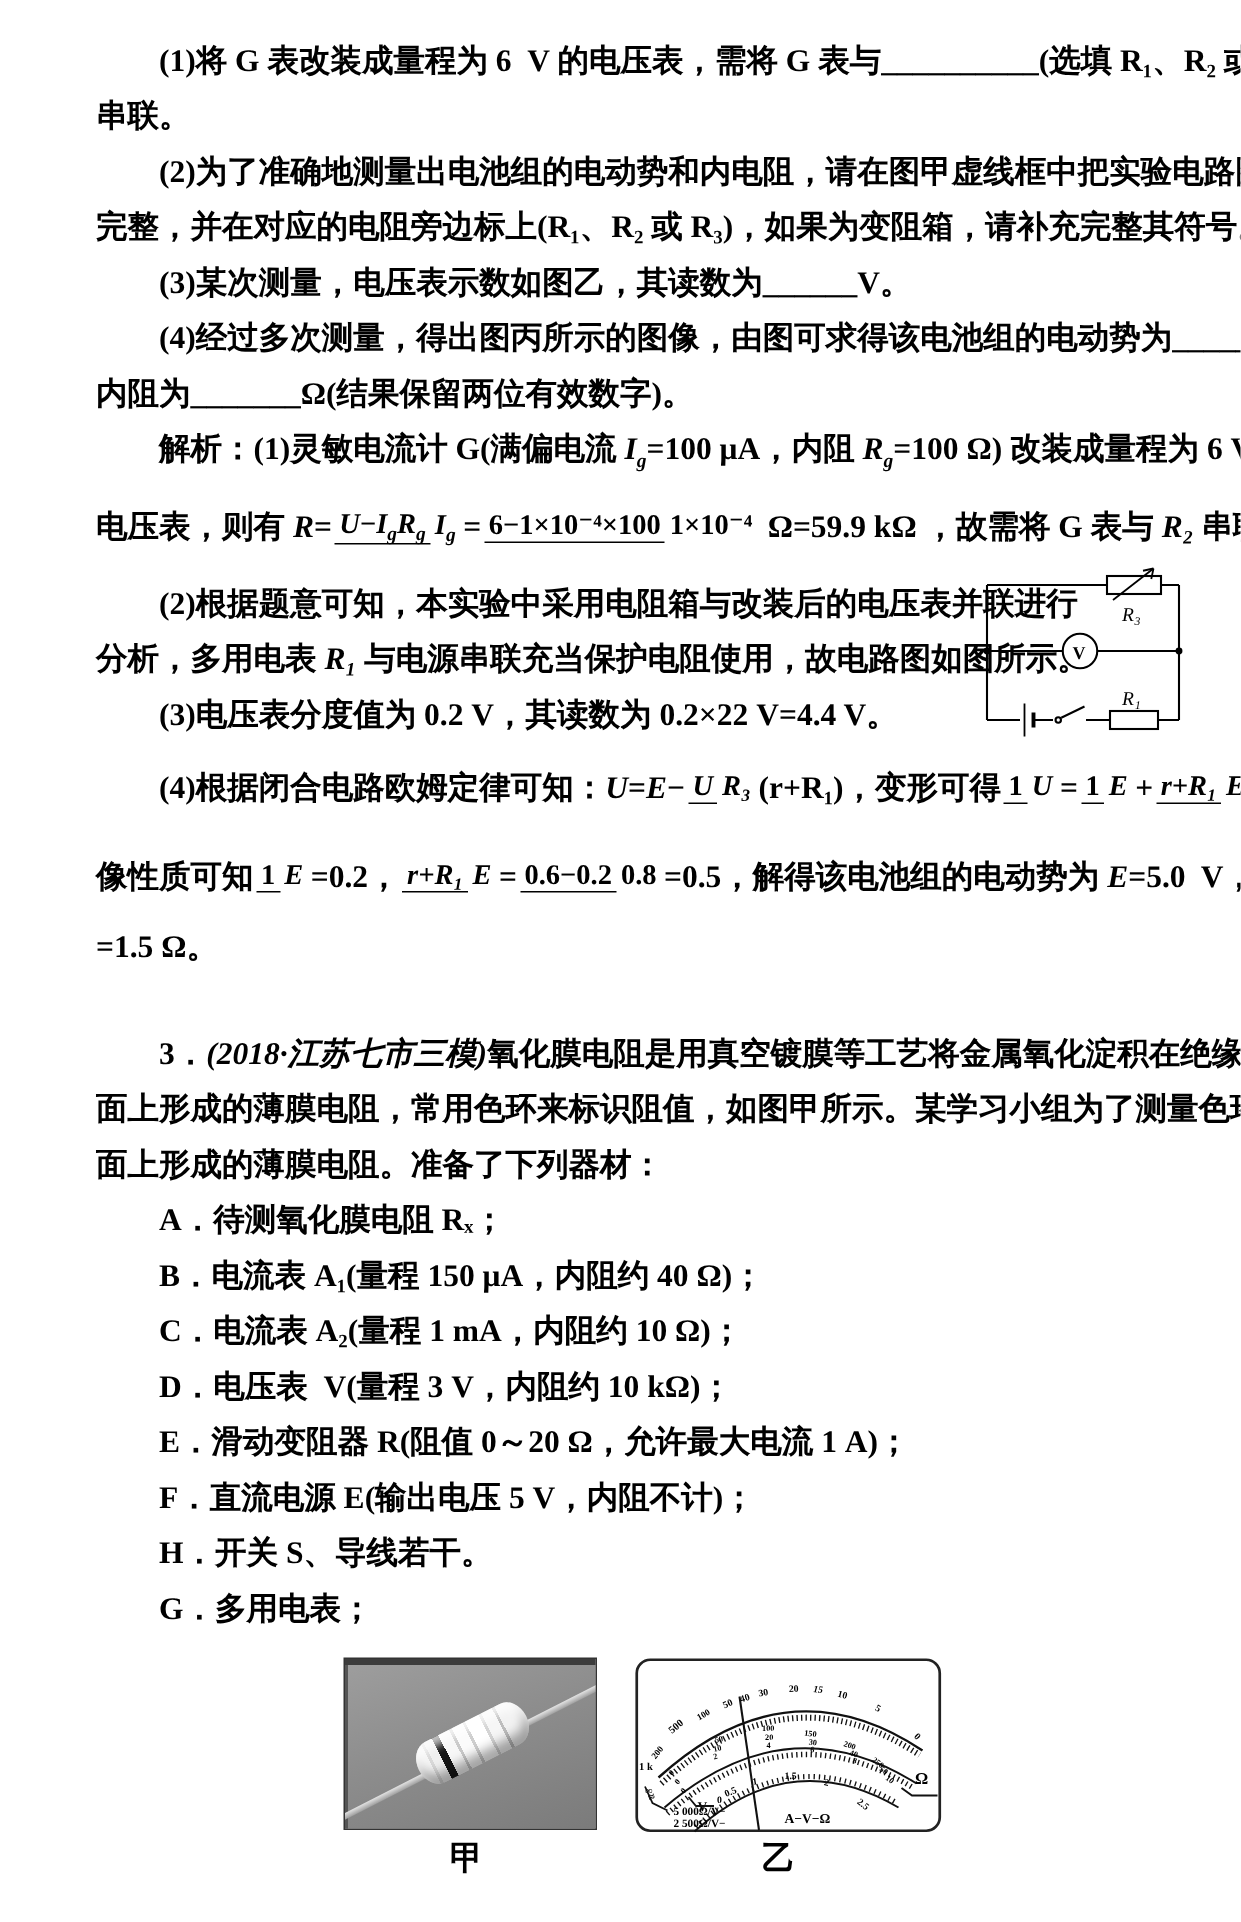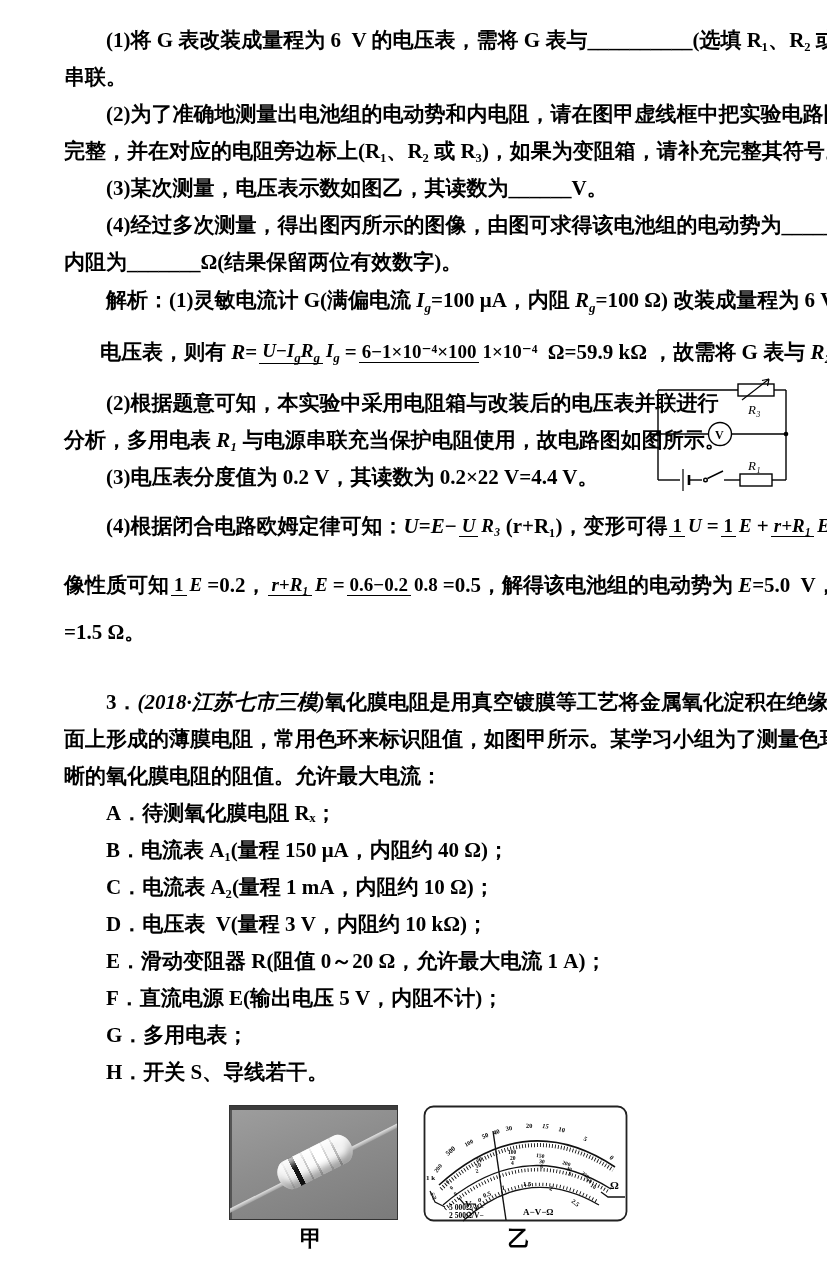--- a/index.html
+++ b/index.html
@@ -4,21 +4,21 @@
 <style>
   html,body{margin:0;padding:0;}
   body{width:827px;height:1281px;background:#ffffff;color:#000;
        font-family:"Liberation Serif","DejaVu Serif",serif;}
   .page{position:relative;width:827px;height:1281px;overflow:hidden;background:#fff;}
   .textcol{position:absolute;left:64px;top:22px;width:712px;font-size:21px;font-weight:700;}
   .q3col{position:absolute;left:64px;top:684px;width:712px;font-size:21px;font-weight:700;}
   .row{line-height:37px;white-space:pre;}
   .indent{padding-left:42px;}
   .fml-row{display:flex;align-items:center;white-space:pre;}
-  .h66{height:66px;margin-left:36px;}.h60{height:60px;}.h58{height:58px;}
+  .h66{height:66px;}.h60{height:60px;}.h58{height:58px;}
   .hd{font-family:Liberation Sans, sans-serif;font-weight:700;}
   .src{font-weight:800;font-style:italic;}
   .v{font-style:italic;font-family:"Liberation Serif","DejaVu Serif",serif;}
   sub{font-size:13px;line-height:1;}
   .frac{display:inline-flex;flex-direction:row;align-items:center;
         font-size:19px;line-height:1.15;margin:0 2px;vertical-align:middle;}
   .fn{display:block;border-bottom:1.6px solid #000;padding:0 3px;text-align:center;}
   .fd{display:block;padding:0 3px;text-align:center;}
   
   .circuit{position:absolute;left:650px;top:376px;width:146px;height:120px;}
@@ -95,29 +95,29 @@
     <circle cx="8" cy="58" r="2.3" fill="#000"></circle>
     <circle cx="136" cy="58" r="2.3" fill="#000"></circle>
     <text x="65" y="63" font-size="12" font-weight="bold">V</text>
     <text x="98" y="38" font-size="13" font-style="italic">R₃</text>
     <text x="98" y="94" font-size="13" font-style="italic">R₁</text>
   </svg>
 
   <div class="q3col">
     <div class="row indent"><span>3．</span><span class="src">(2018·江苏七市三模)</span><span>氧化膜电阻是用真空镀膜等工艺将金属氧化淀积在绝缘基体表</span></div>
     <div class="row">面上形成的薄膜电阻，常用色环来标识阻值，如图甲所示。某学习小组为了测量色环不清</div>
-    <div class="row">晰的氧化膜电阻的阻值。允许最大电流：</div>
+    <div class="row">面上形成的薄膜电阻。准备了下列器材：</div>
     <div class="row indent">A．待测氧化膜电阻 Rₓ；</div>
     <div class="row indent">B．电流表 A₁(量程 150 μA，内阻约 40 Ω)；</div>
     <div class="row indent">C．电流表 A₂(量程 1 mA，内阻约 10 Ω)；</div>
     <div class="row indent">D．电压表  V(量程 3 V，内阻约 10 kΩ)；</div>
     <div class="row indent">E．滑动变阻器 R(阻值 0～20 Ω，允许最大电流 1 A)；</div>
     <div class="row indent">F．直流电源 E(输出电压 5 V，内阻不计)；</div>
+    <div class="row indent">H．开关 S、导线若干。</div>
     <div class="row indent">G．多用电表；</div>
-    <div class="row indent">H．开关 S、导线若干。</div>
   </div>
 
   <div class="photo">
     <div class="wire"></div>
     <div class="rbody"></div>
   </div>
 
   <svg class="dial" viewBox="0 0 205 117">
     <rect x="1.5" y="1.5" width="202" height="114" rx="9" fill="#fff" stroke="#222" stroke-width="1.8"></rect>
 

